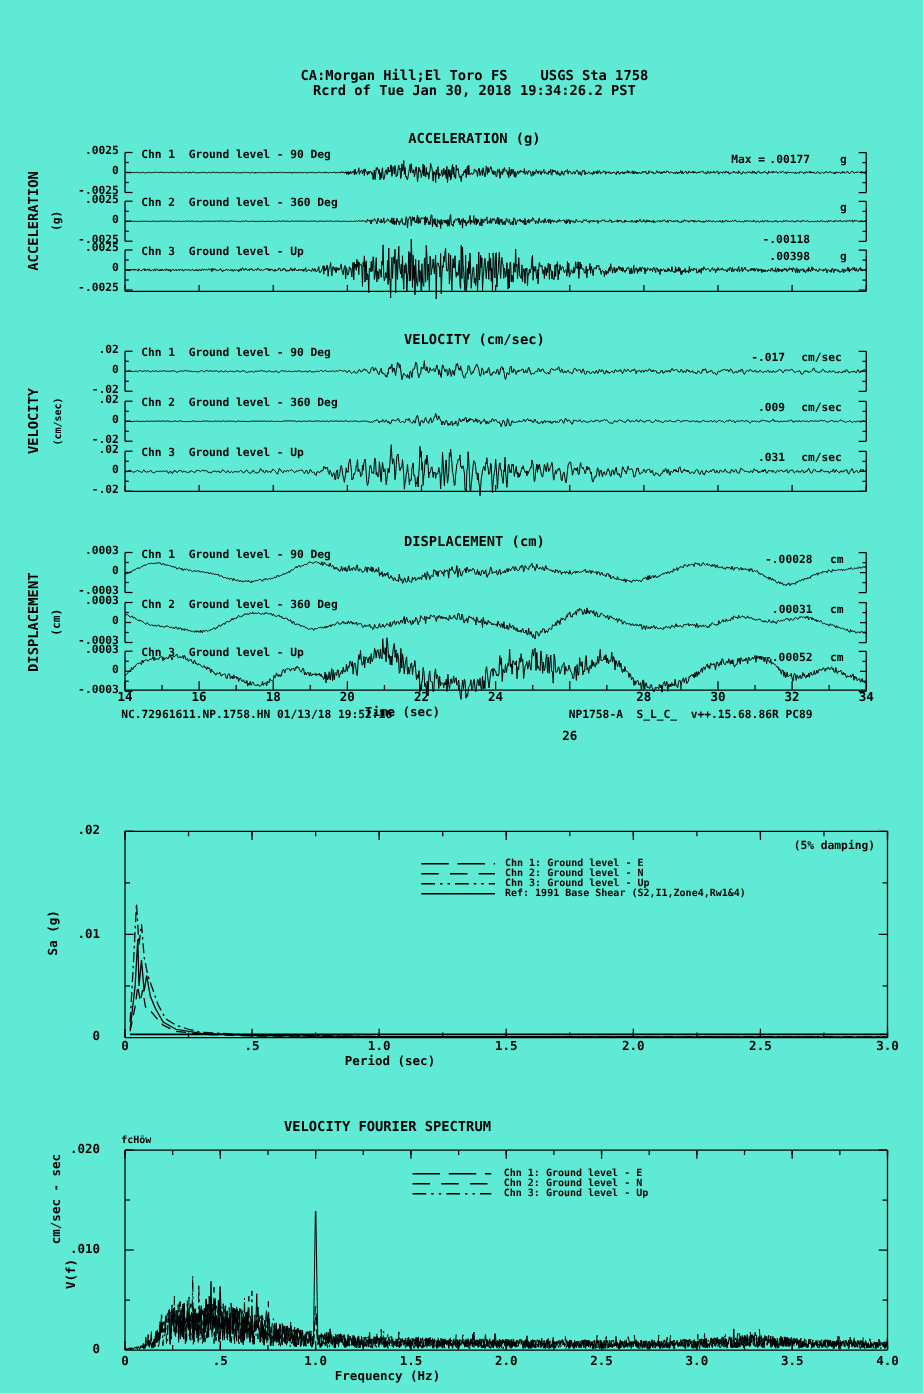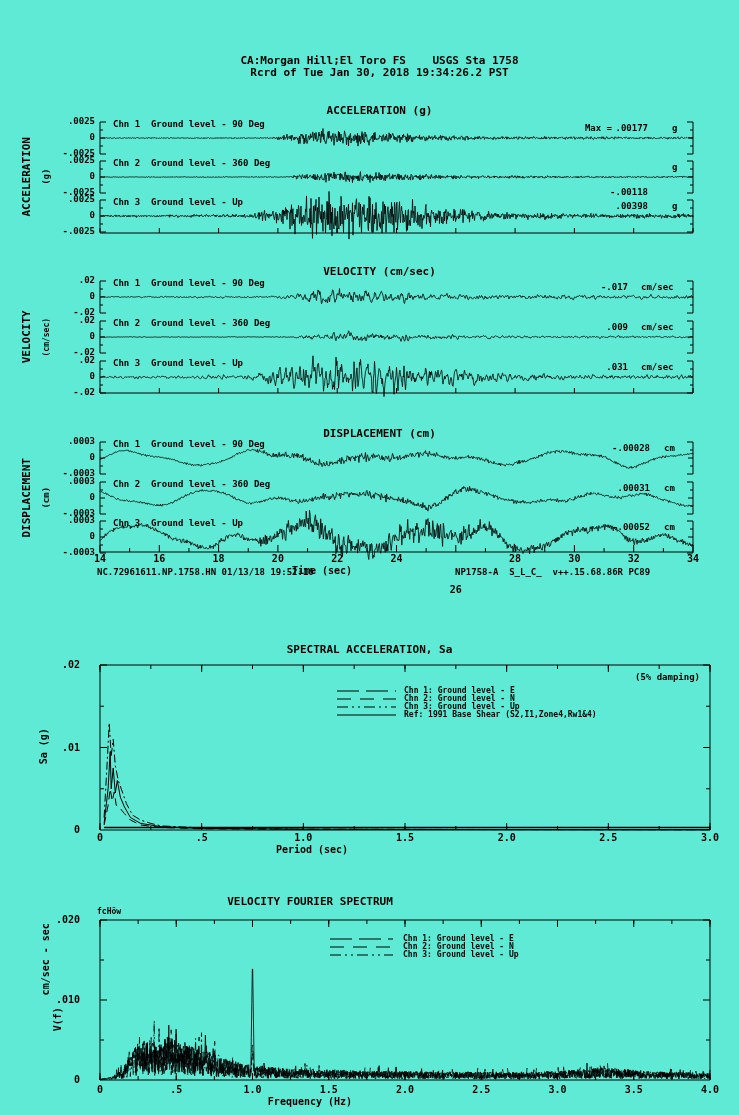--- a/index.html
+++ b/index.html
@@ -326,21 +326,20 @@
   <div class="abs ctr f9 rot" style="left:27px;top:172px;width:40px;">(g)</div>
   <div class="abs ctr f11 rot" style="left:-43px;top:331px;width:140px;">VELOCITY</div>
   <div class="abs ctr f8 rot" style="left:17px;top:333px;width:60px;">(cm/sec)</div>
   <div class="abs ctr f11 rot" style="left:-43px;top:492px;width:140px;">DISPLACEMENT</div>
   <div class="abs ctr f9 rot" style="left:27px;top:493px;width:40px;">(cm)</div>
 
   <div class="abs ctr f10" style="left:262px;top:566px;width:120px;">Time (sec)</div>
   <div class="abs f9" style="left:97px;top:568px;">NC.72961611.NP.1758.HN 01/13/18 19:52:16</div>
   <div class="abs f9" style="left:455px;top:568px;">NP1758-A  S_L_C_  v++.15.68.86R PC89</div>
 
-  <div class="abs ctr f11" style="left:0px;top:644px;width:739px;">SPECTRAL ACCELERATION, Sa</div>
   <div class="abs ra f9" style="left:560px;top:673px;width:140px;">(5% damping)</div>
   <div class="abs ctr f10 rot" style="left:14px;top:741px;width:60px;">Sa (g)</div>
   <div class="abs ctr f10" style="left:252px;top:845px;width:120px;">Period (sec)</div>
 
   <div class="abs ctr f11" style="left:0px;top:896px;width:620px;">VELOCITY FOURIER SPECTRUM</div>
   <div class="abs f8" style="left:97px;top:908px;">fcHöw</div>
   <div class="abs ctr f10 rot" style="left:-9px;top:954px;width:110px;">cm/sec - sec</div>
   <div class="abs ctr f10 rot" style="left:38px;top:1014px;width:40px;">V(f)</div>
   <div class="abs ctr f10" style="left:250px;top:1097px;width:120px;">Frequency (Hz)</div>
 <div class="abs ra f9" style="left: 0px; top: 117px; width: 95px;">.0025</div>

